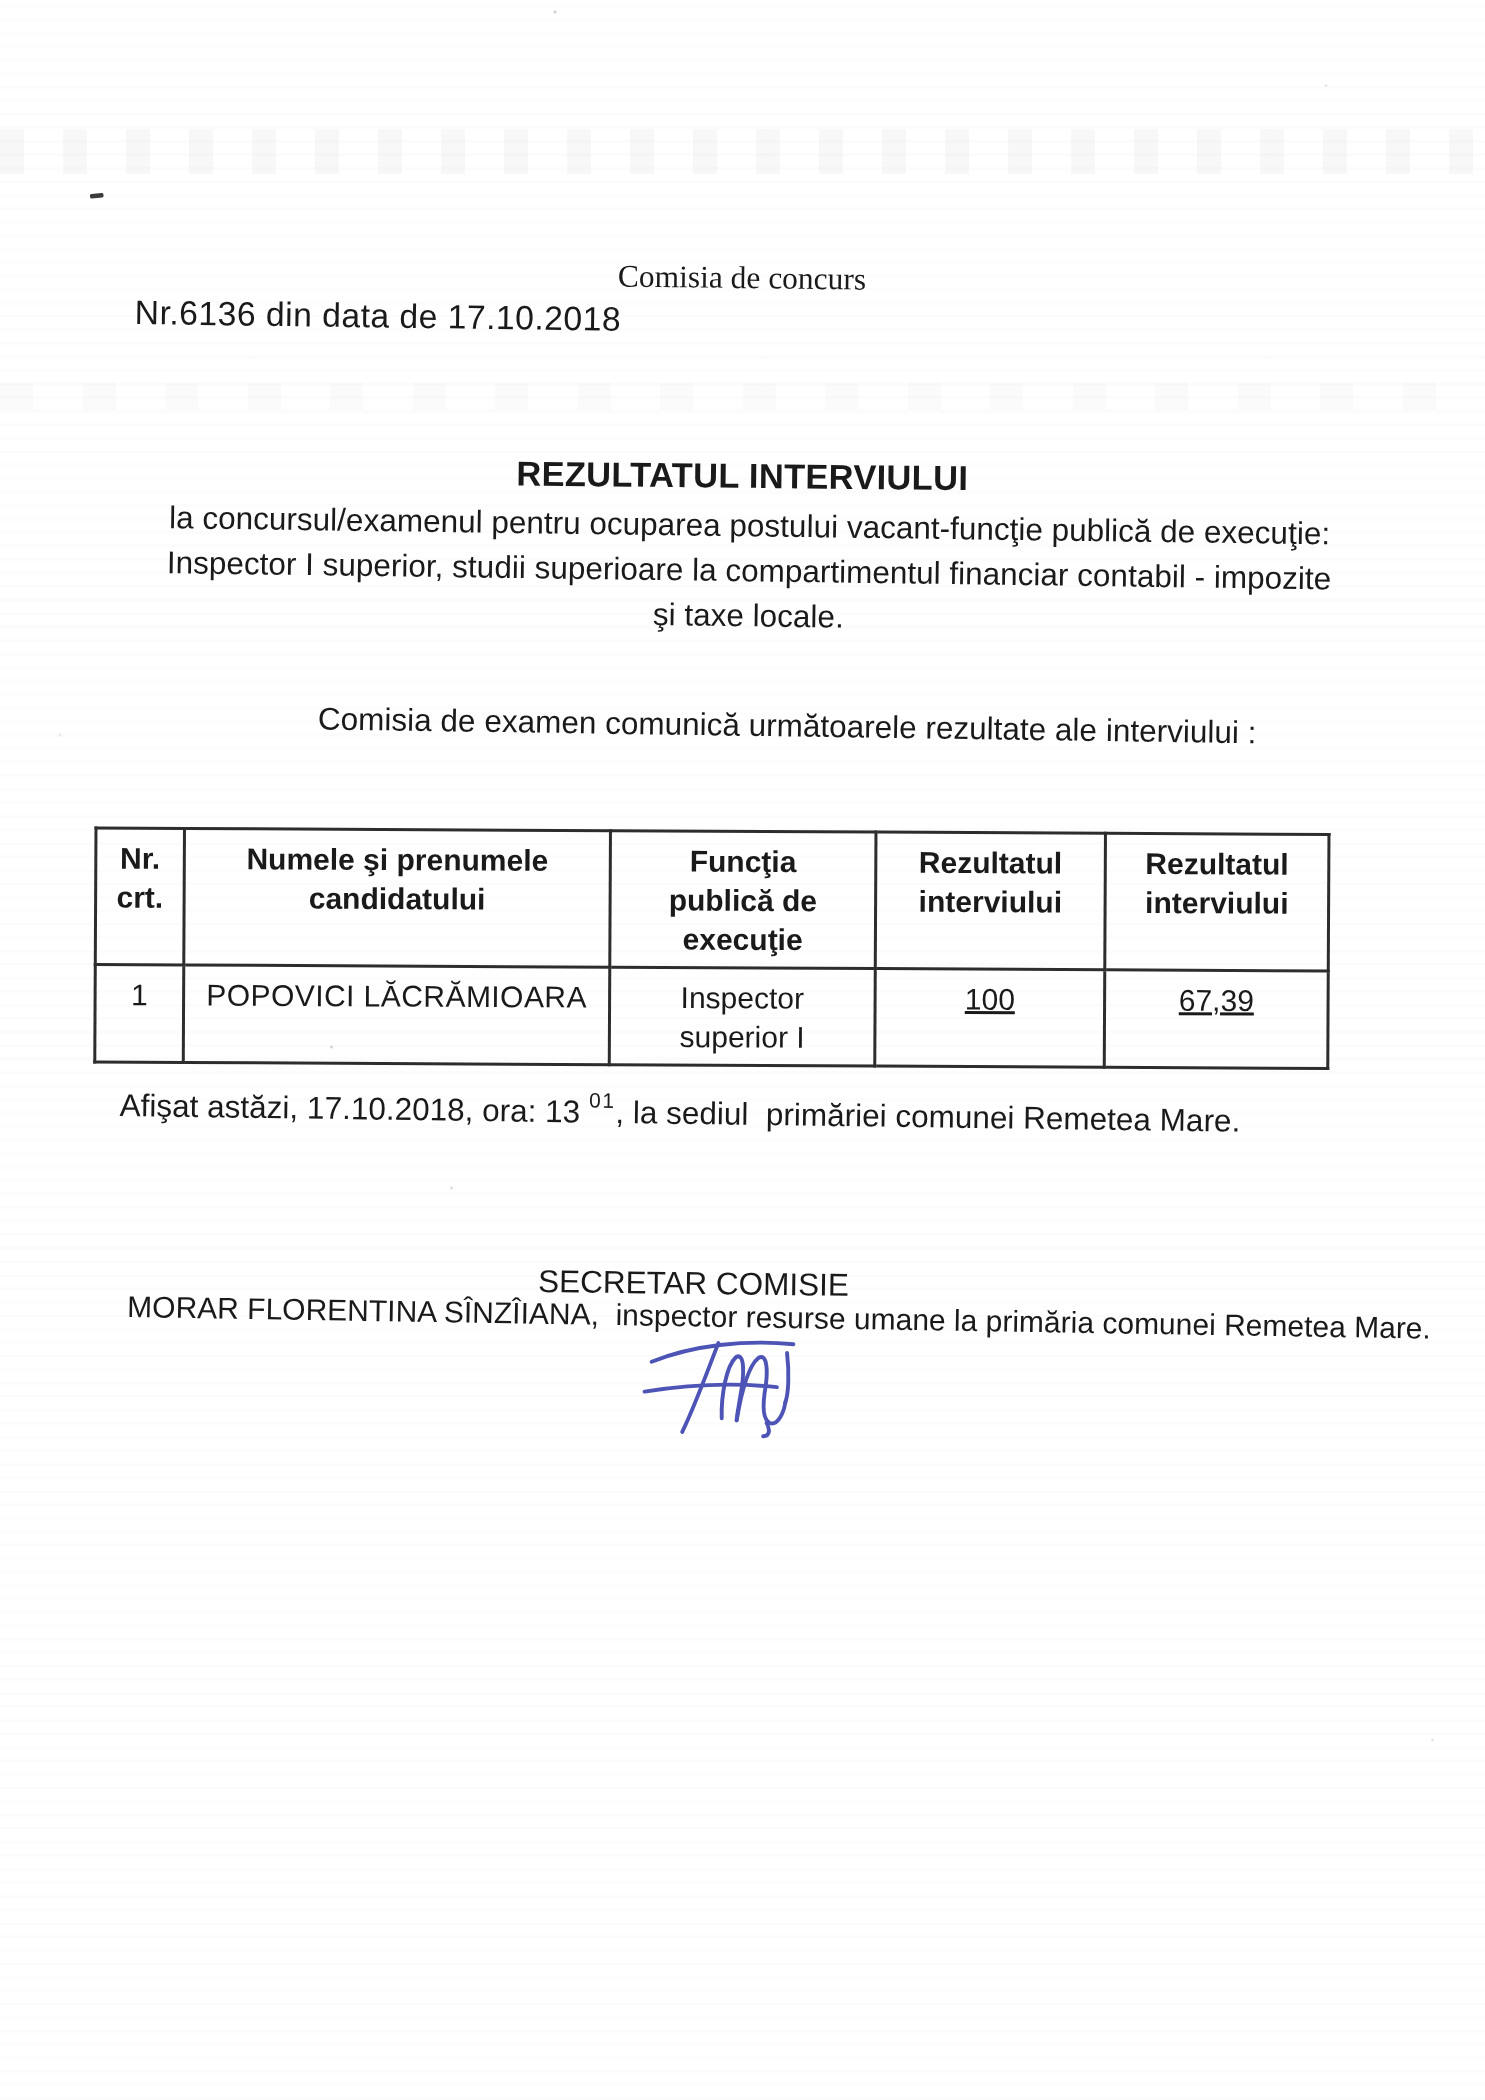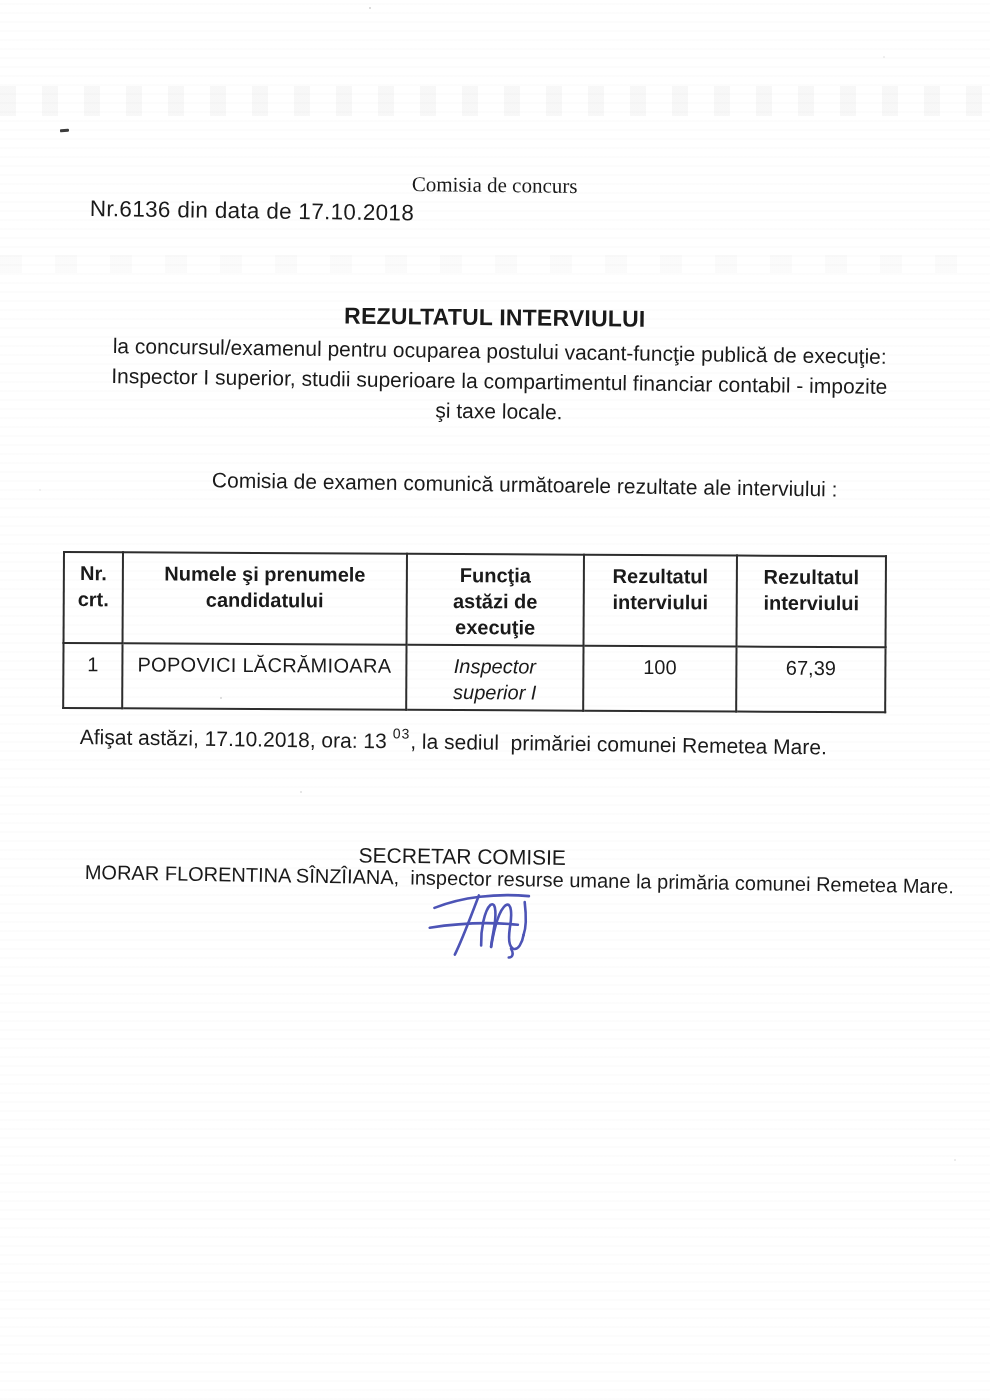--- a/index.html
+++ b/index.html
@@ -80,23 +80,23 @@
   }
   table.results th { font-weight:bold; }
   .col-nr   { width:59px;  }
   .col-name { width:284px; }
   .col-func { width:177px; }
   .col-pts  { width:153px; }
   .col-res  { width:149px; }
   tr.hdr-row  { height:88px; }
   tr.data-row { height:62px; }
   .hdr-narrow { display:inline-block; max-width:118px; }
-  td.cell-func { text-align:left; padding-left:8px;font-style:italic; }
+  td.cell-func { text-align:left; padding-left:8px; }
   .func-wrap { display:inline-block; max-width:126px; }
-  td.cell-mid { padding-top:13px; }
+  td.cell-mid { padding-top:13px;text-decoration:underline; }
   td.cell-name { letter-spacing:.3px; }
 
   .posted {
     position:absolute; left:80px; top:723px;
     font-size:21px; white-space:pre;
     transform:rotate(0.8deg); transform-origin:0 0;
   }
   .posted sup { font-size:14px; position:relative; top:-2px; letter-spacing:1px; }
 
   .sec-title {
@@ -145,38 +145,38 @@
         <col class="col-name">
         <col class="col-func">
         <col class="col-pts">
         <col class="col-res">
     </colgroup>
     <tbody>
         <tr class="hdr-row">
       <th>Nr. crt.</th>
       <th>Numele şi prenumele candidatului</th>
       <th>
-        <span class="hdr-narrow">Funcţia astăzi de execuţie</span>
+        <span class="hdr-narrow">Funcţia publică de execuţie</span>
       </th>
       <th>Rezultatul interviului</th>
       <th>Rezultatul interviului</th>
     </tr>
     <tr class="data-row">
       <td>1</td>
       <td class="cell-name">POPOVICI LĂCRĂMIOARA</td>
       <td class="cell-func">
         <span class="func-wrap">Inspector superior I</span>
       </td>
       <td class="cell-mid">100</td>
       <td class="cell-mid">67,39</td>
     </tr>
   </tbody>
     </table>
 
-  <div class="posted"><span>Afişat astăzi, 17.10.2018, ora: 13 </span><sup>03</sup><span>, la sediul  primăriei comunei Remetea Mare.</span></div>
+  <div class="posted"><span>Afişat astăzi, 17.10.2018, ora: 13 </span><sup>01</sup><span>, la sediul  primăriei comunei Remetea Mare.</span></div>
 
   <div class="sec-title">SECRETAR COMISIE</div>
 
   <div class="sec-line">MORAR FLORENTINA SÎNZÎIANA,  inspector resurse umane la primăria comunei Remetea Mare.</div>
 
   <svg class="signature" viewBox="0 0 110 75" fill="none" xmlns="http://www.w3.org/2000/svg">
     <g stroke="#3e46b0" stroke-width="2.6" stroke-linecap="round" fill="none" opacity="0.92">
       <path d="M8,26 C 35,14 70,9 102,11"></path>
       <path d="M52,12 C 45,32 38,54 30,72"></path>
       <path d="M56,62 C 55,46 58,27 64,21 C 70,17 70,33 68,46 C 67,54 66,60 66,63"></path>

